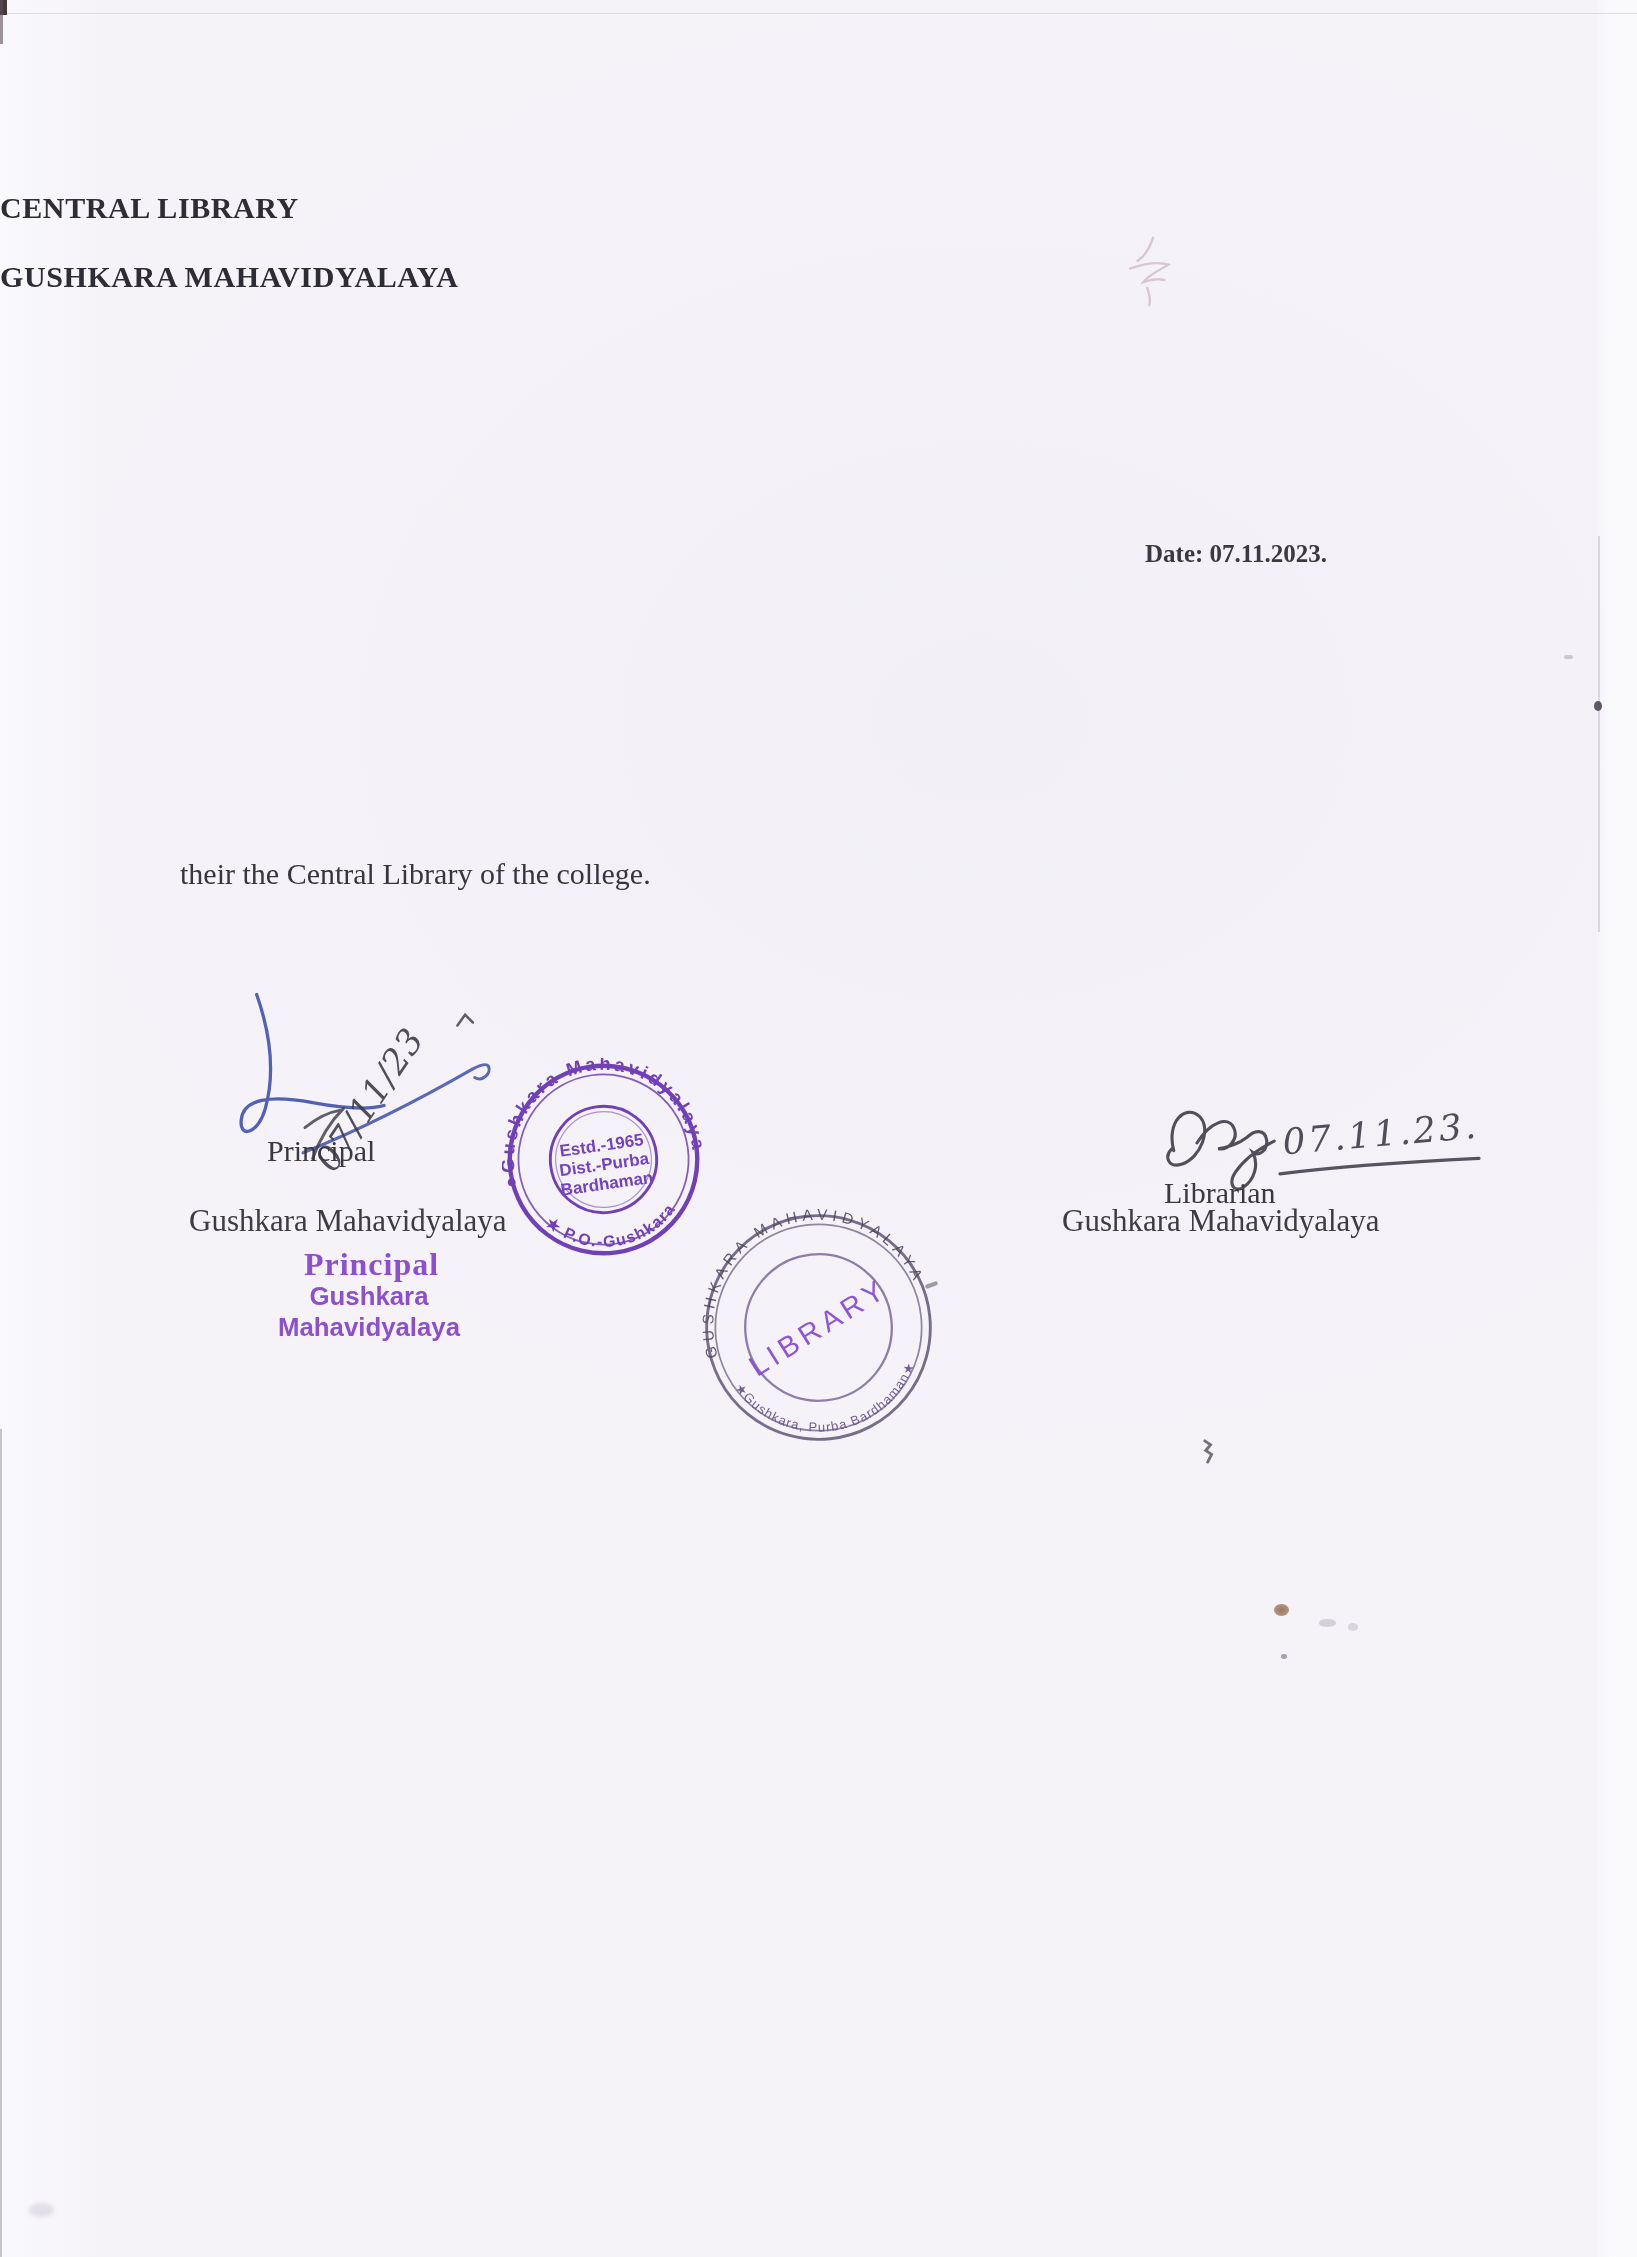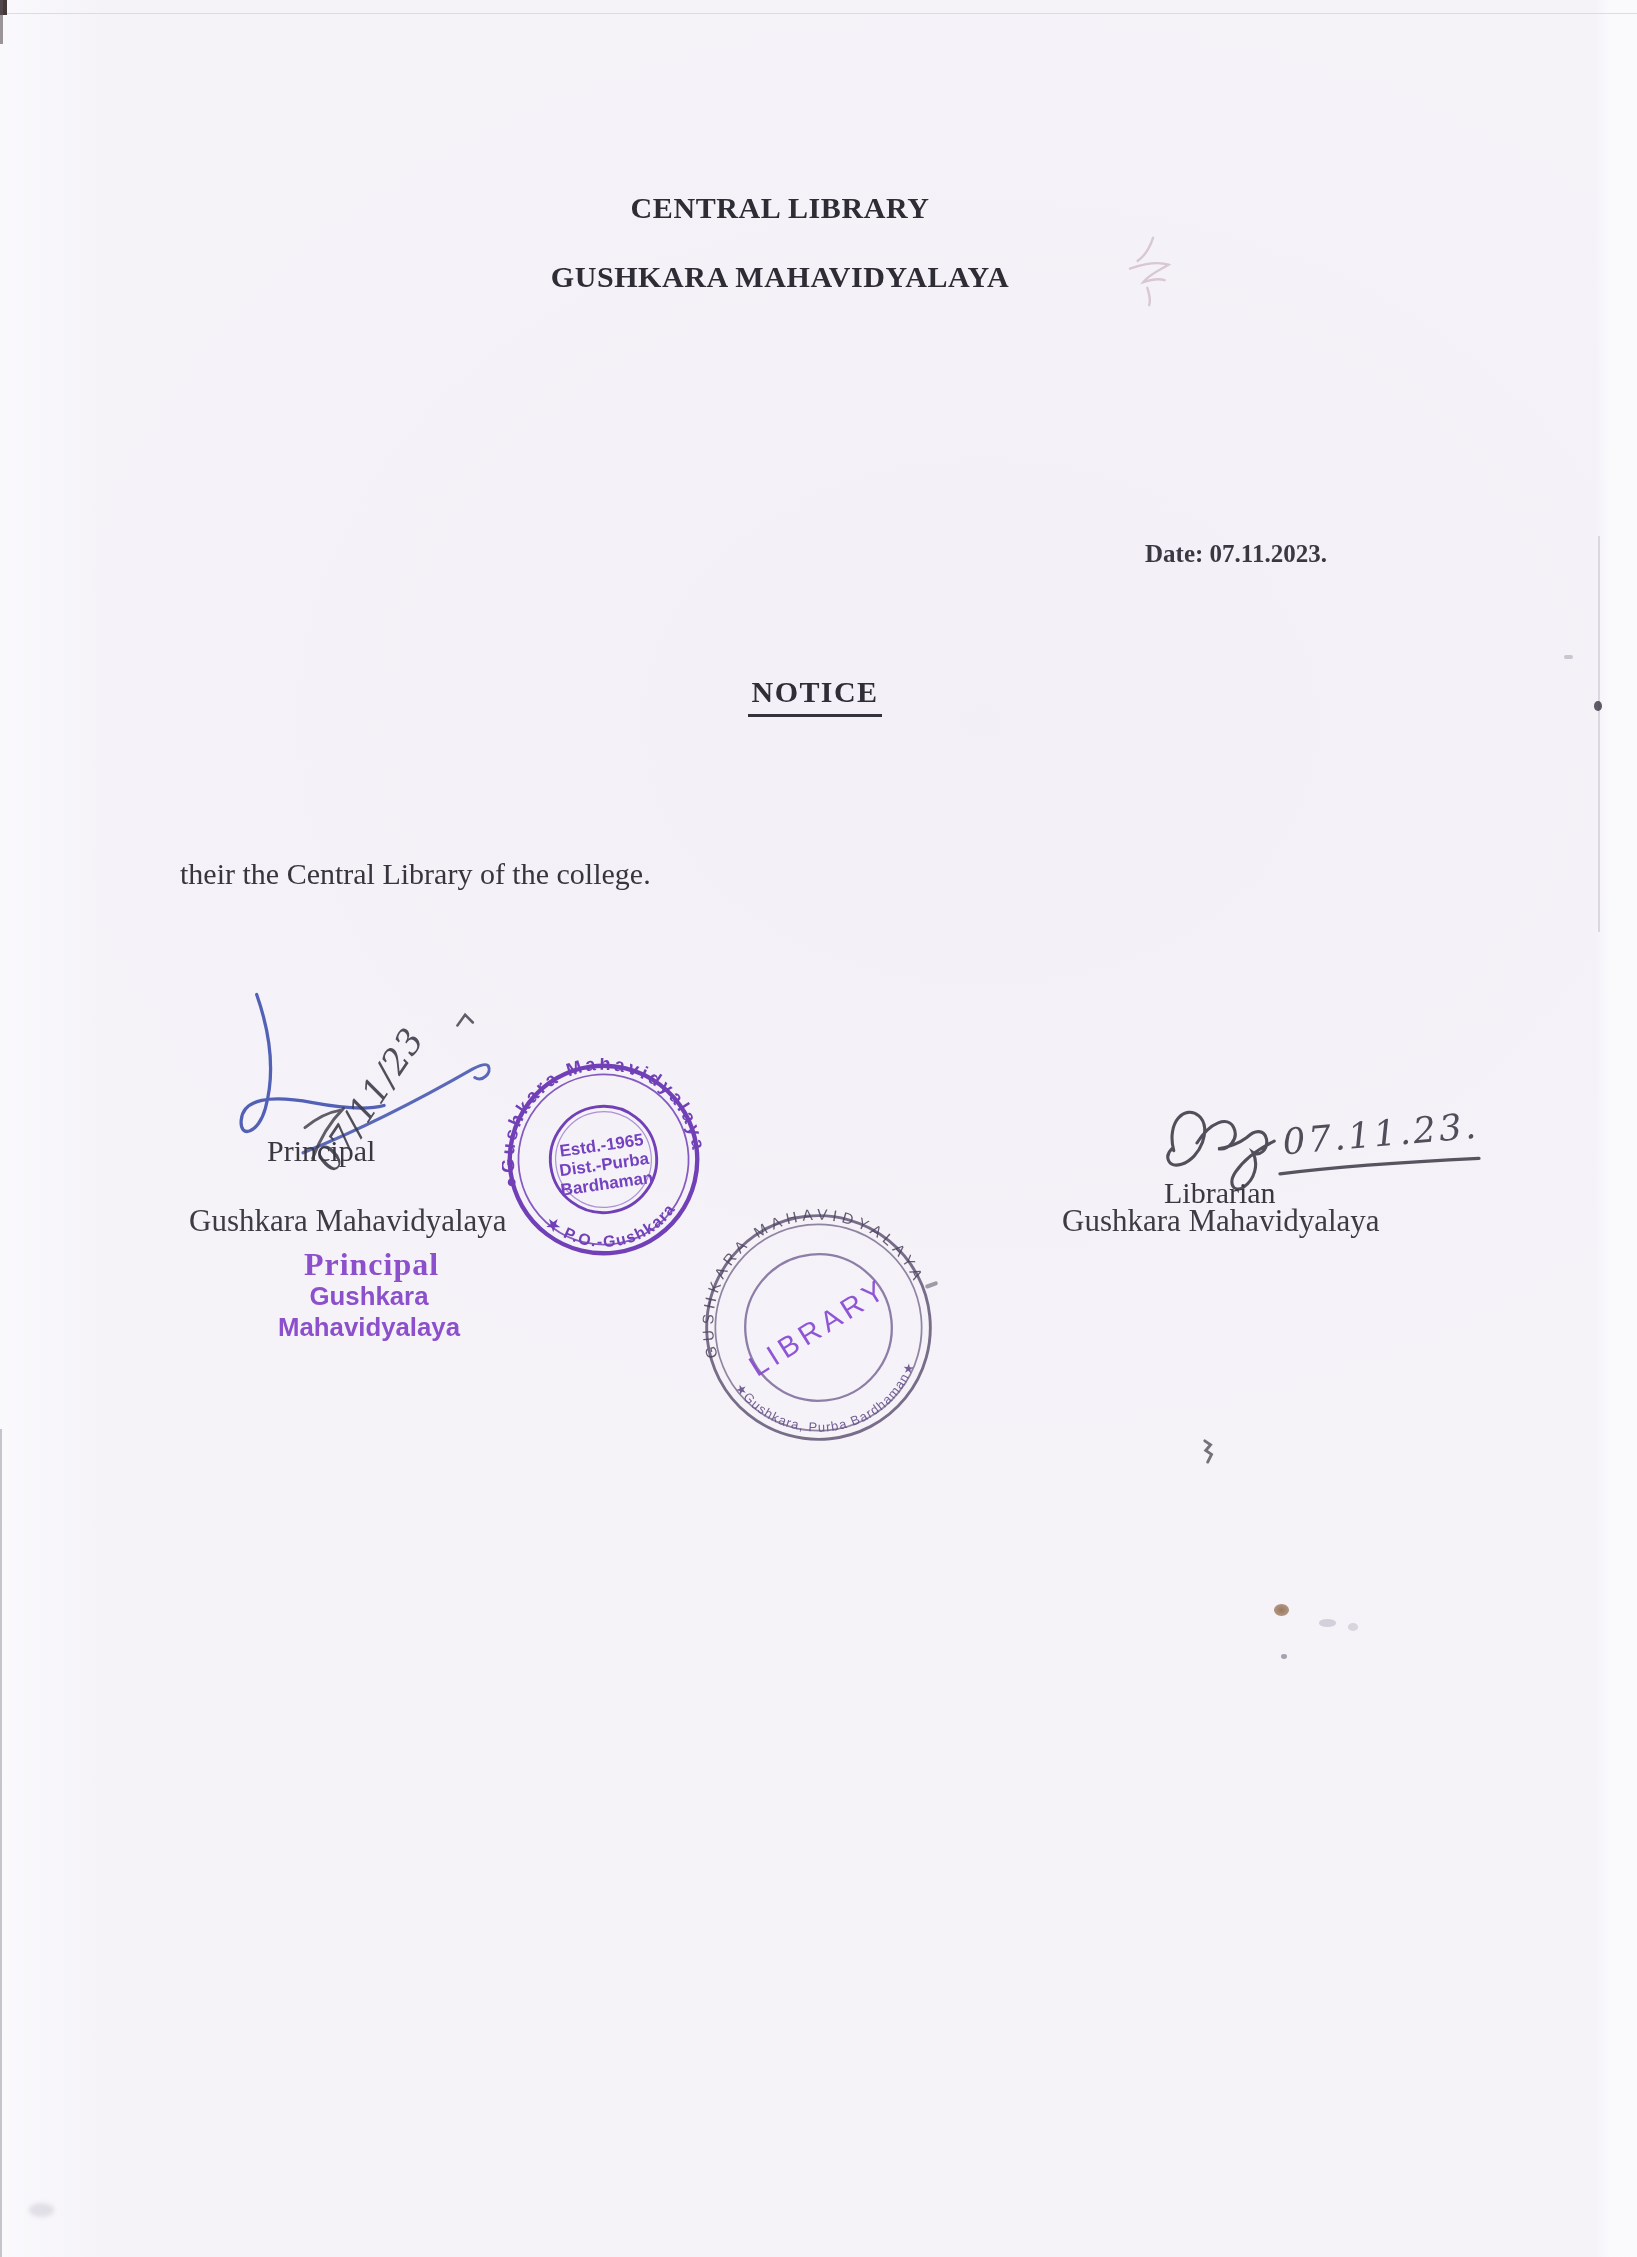--- a/index.html
+++ b/index.html
@@ -6,21 +6,21 @@
   .page{
     position:relative;width:1638px;height:2257px;overflow:hidden;
     background:
       linear-gradient(90deg, rgba(250,249,252,.9) 0px, rgba(250,249,252,0) 106px),
       linear-gradient(90deg, rgba(0,0,0,0) 1595px, rgba(251,251,253,.85) 1609px),
       radial-gradient(1255px 966px at 60% 32%, rgba(240,236,247,.55), rgba(240,236,247,0) 75%),
       #f5f3f8;
     font-family:"Liberation Serif", serif;color:#343239;
   }
   .abs{position:absolute;}
-  .hline{width:1560px;left:0;text-align:center;font-weight:bold;
+  .hline{width:1560px;left:0;text-align:left;font-weight:bold;
          font-size:30px;letter-spacing:0.6px;color:#2e2c34;}
   .dateline{font-size:25px;color:#3a3840;font-weight:bold;}
   .noticewrap{left:0;width:1630px;text-align:center;}
   .noticewrap span{display:inline-block;font-weight:bold;font-size:30px;letter-spacing:1.4px;
          color:#2f2d35;border-bottom:3.9px solid #34323a;padding:0 3.9px 4.8px 3.9px;}
   .bodyline{left:180px;font-size:30px;line-height:39px;color:#37353d;}
   .bodyline sup{font-size:18.3px;vertical-align:super;line-height:0;}
   .siglabel{font-size:30px;color:#3a3840;}
   .orgtext{font-size:31px;color:#3d3b43;}
   .inkstamp{font-weight:bold;color:#8544c9;text-align:center;filter:blur(0.4px);opacity:.93;}
@@ -53,23 +53,20 @@
   </svg>
   <svg class="abs artifact" style="left:1199px;top:1437px;" width="19.3" height="29" viewBox="0 0 20 30">
     <path d="M 6 4 L 12 8 L 7 14 L 13 18 L 9 26" fill="none" stroke="#4a4550" stroke-width="3" stroke-linecap="round" opacity=".75"></path>
   </svg>
 
   <div class="abs hline" style="top:191px;">CENTRAL LIBRARY</div>
   <div class="abs hline" style="top:260px;">GUSHKARA MAHAVIDYALAYA</div>
 
   <div class="abs dateline" style="left:1145px;top:540px;">Date: 07.11.2023.</div>
 
-  <div class="abs noticewrap" style="top:675px;">
-    <span>NOTICE</span>
-  </div>
 
   <div class="abs bodyline" style="top:854px;">their the Central Library of the college.</div>
 
   <svg class="abs sigsvg" style="left:220px;top:973px;" width="386" height="237" viewBox="0 0 400 245">
     <path d="M 38 22 C 52 62, 57 104, 47 140 C 40 166, 20 172, 22 152 C 24 130, 52 126, 96 134 C 128 140, 152 142, 170 137" fill="none" stroke="#4254b4" stroke-width="3.4" stroke-linecap="round" opacity=".9"></path>
     <path d="M 86 186 C 150 160, 215 126, 262 99 C 270 95, 276 93, 278 96 C 282 103, 272 113, 264 108" fill="none" stroke="#4254b4" stroke-width="3.2" stroke-linecap="round" opacity=".85"></path>
     <path d="M 96 192 C 104 170, 116 152, 128 140 M 88 160 C 100 150, 112 144, 124 142" fill="none" stroke="#3d3b47" stroke-width="3" stroke-linecap="round" opacity=".8"></path>
     <path d="M 246 54 L 254 43 L 262 51" fill="none" stroke="#3d3b47" stroke-width="2.6" stroke-linecap="round" opacity=".8"></path>
     <text transform="translate(118,208) rotate(-56)" font-family="DejaVu Serif, serif" font-style="italic" font-size="36" letter-spacing="1" fill="#3d3b47" opacity=".88">07/11/23</text>
   </svg>

